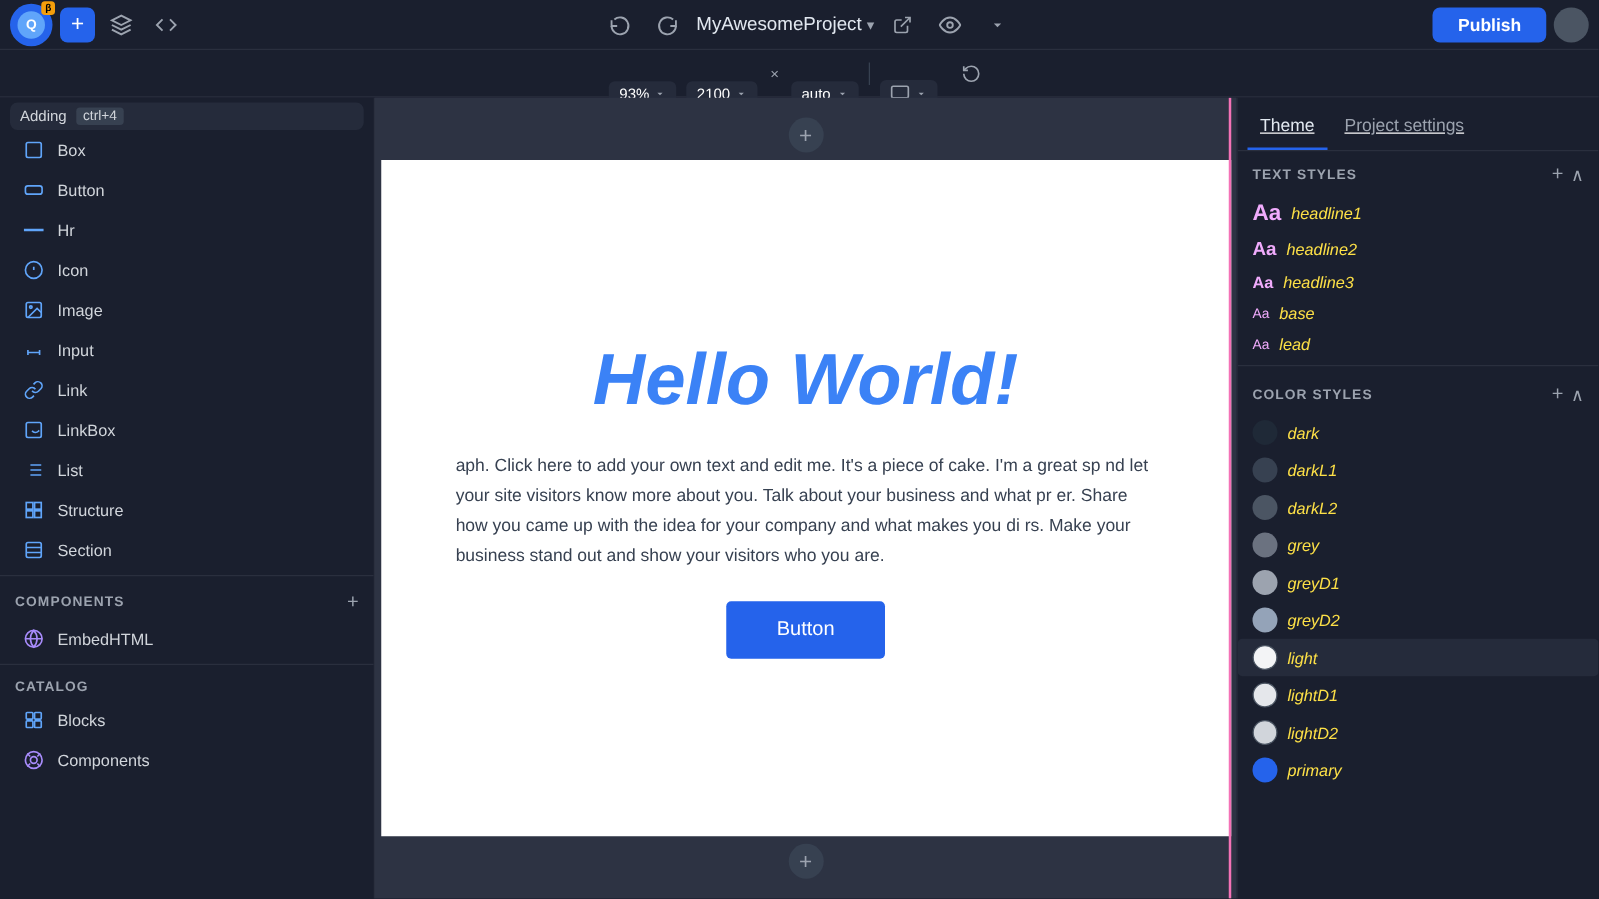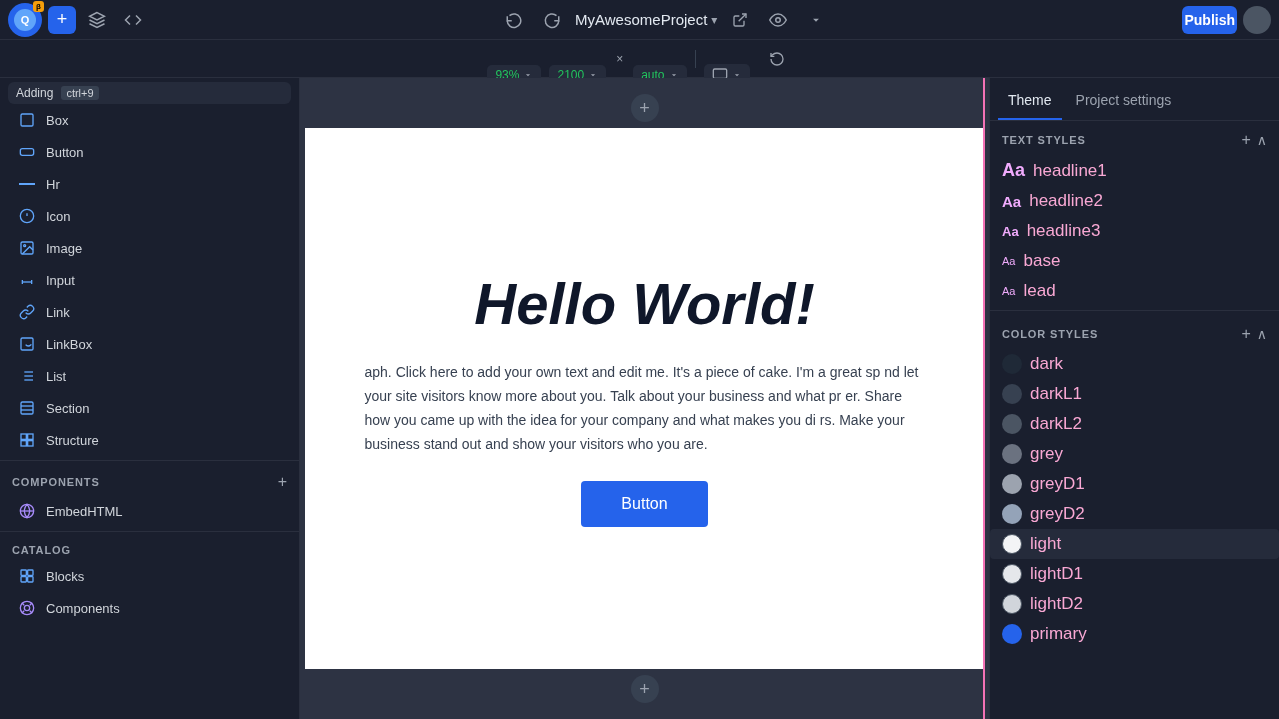--- a/index.html
+++ b/index.html
@@ -9,26 +9,26 @@
     .topbar { height: 40px; background: #1a1f2e; display: flex; align-items: center; justify-content: space-between; padding: 0 8px; border-bottom: 1px solid #2a2f3e; flex-shrink: 0; }
     .topbar-left { display: flex; align-items: center; gap: 6px; }
     .logo-btn { width: 34px; height: 34px; background: #2563eb; border-radius: 50%; display: flex; align-items: center; justify-content: center; cursor: pointer; position: relative; }
     .logo-inner { width: 22px; height: 22px; background: #60a5fa; border-radius: 50%; display: flex; align-items: center; justify-content: center; font-size: 11px; font-weight: bold; color: #fff; }
     .beta-badge { position: absolute; top: -2px; right: -2px; background: #f59e0b; border-radius: 3px; font-size: 8px; padding: 1px 3px; color: #000; font-weight: bold; }
     .add-btn { width: 28px; height: 28px; background: #2563eb; border-radius: 6px; display: flex; align-items: center; justify-content: center; cursor: pointer; font-size: 18px; color: #fff; }
     .topbar-icon-btn { width: 30px; height: 30px; display: flex; align-items: center; justify-content: center; cursor: pointer; color: #9ca3af; font-size: 16px; border-radius: 4px; }
     .topbar-center { display: flex; align-items: center; gap: 8px; }
     .project-name { font-size: 15px; color: #e2e8f0; font-weight: 500; cursor: pointer; display: flex; align-items: center; gap: 4px; }
     .topbar-right { display: flex; align-items: center; gap: 6px; }
-    .publish-btn { background: #2563eb; color: #fff; border: none; border-radius: 6px; padding: 6px 2px; font-size: 14px; font-weight: 600; cursor: pointer; }
+    .publish-btn { background: #2563eb; color: #fff; border: none; border-radius: 6px; padding: 6px 20px; font-size: 14px; font-weight: 600; cursor: pointer; }
     .avatar { width: 28px; height: 28px; background: #4b5563; border-radius: 50%; }
 
     
     .toolbar { height: 38px; background: #1a1f2e; display: flex; align-items: center; justify-content: center; gap: 8px; border-bottom: 1px solid #2a2f3e; flex-shrink: 0; padding: 0 8px; }
-    .toolbar-item { display: flex; align-items: center; gap: 4px; background: #252b3b; border-radius: 5px; padding: 3px 8px; font-size: 12px; color: #22c55e; cursor: pointer; margin-top: 32px; }
+    .toolbar-item { display: flex; align-items: center; gap: 4px; background: #252b3b; border-radius: 5px; padding: 3px 8px; font-size: 12px; color: #ffffff; cursor: pointer; margin-top: 32px; }
     .toolbar-sep { width: 1px; height: 18px; background: #374151; }
 
     
     .main { display: flex; flex: 1; overflow: hidden; }
 
     
     .left-panel { width: 300px; background: #1a1f2e; border-right: 1px solid #2a2f3e; display: flex; flex-direction: column; overflow-y: auto; flex-shrink: 0; }
     .left-panel::-webkit-scrollbar { width: 4px; }
     .left-panel::-webkit-scrollbar-thumb { background: #374151; border-radius: 2px; }
     .panel-section-header { display: flex; align-items: center; justify-content: space-between; padding: 8px 12px 4px; }
@@ -39,38 +39,38 @@
     .adding-tooltip { background: #252b3b; border-radius: 6px; padding: 4px 8px; font-size: 12px; color: #d1d5db; display: flex; align-items: center; gap: 8px; margin: 4px 8px 0; }
     .kbd { background: #374151; border-radius: 3px; padding: 1px 5px; font-size: 11px; }
 
     
     .canvas-area { flex: 1; background: #2d3343; position: relative; overflow: hidden; display: flex; align-items: center; justify-content: center; }
     .canvas-inner { position: relative; width: 680px; height: 100%; }
     .add-row-btn { width: 28px; height: 28px; background: #374151; border-radius: 50%; display: flex; align-items: center; justify-content: center; color: #9ca3af; font-size: 18px; cursor: pointer; position: absolute; left: 50%; transform: translateX(-50%); z-index: 10; }
     .add-row-btn.top { top: 16px; }
     .add-row-btn.bottom { bottom: 16px; }
     .canvas-section { background: #fff; width: 100%; position: absolute; top: 50px; bottom: 50px; display: flex; flex-direction: column; align-items: center; justify-content: center; padding: 40px 30px; gap: 24px; }
-    .canvas-title { font-size: 58px; font-weight: 900; color: #0f172a; font-style: italic; text-align: center; }
+    .canvas-title { font-size: 58px; font-weight: 900; color: #3b82f6; font-style: italic; text-align: center; }
     .canvas-body { font-size: 14px; color: #374151; text-align: left; line-height: 1.7; max-width: 560px; }
     .canvas-btn { background: #2563eb; color: #fff; border: none; border-radius: 4px; padding: 14px 40px; font-size: 16px; cursor: pointer; }
     .pink-line { position: absolute; right: 0; top: 0; bottom: 0; width: 2px; background: #f472b6; }
 
     
     .right-panel { width: 290px; background: #1a1f2e; border-left: 1px solid #2a2f3e; display: flex; flex-direction: column; flex-shrink: 0; overflow-y: auto; }
     .right-panel::-webkit-scrollbar { width: 4px; }
     .right-panel::-webkit-scrollbar-thumb { background: #374151; border-radius: 2px; }
-    .right-tabs { display: flex; border-bottom: 1px solid #2a2f3e; flex-shrink: 0; padding: 0 8px; gap: 4px; }
+    .right-tabs { display: flex; border-bottom: 1px solid #2a2f3e; flex-shrink: 0; padding: 0 8px; gap: 4px; text-decoration: underline; }
     .right-tab { padding: 14px 10px 10px; font-size: 14px; color: #9ca3af; cursor: pointer; border-bottom: 2px solid transparent; }
     .right-tab.active { color: #e2e8f0; border-bottom-color: #2563eb; }
     .right-section-header { display: flex; align-items: center; justify-content: space-between; padding: 10px 12px 6px; }
     .right-section-title { font-size: 11px; font-weight: 700; color: #9ca3af; letter-spacing: 0.08em; text-transform: uppercase; }
     .right-section-controls { display: flex; align-items: center; gap: 6px; }
     .style-row { display: flex; align-items: center; gap: 8px; padding: 5px 12px; cursor: pointer; }
     .aa-icon { font-size: 14px; color: #f0abfc; flex-shrink: 0; }
-    .style-label { font-size: 17px; color: #f9a8d4; }
+    .style-label { font-size: 13px; color: #fde047; font-style: italic; }
     .color-swatch { width: 20px; height: 20px; border-radius: 50%; flex-shrink: 0; }
     .collapse-btn { color: #9ca3af; cursor: pointer; font-size: 14px; }
     .section-divider { height: 1px; background: #2a2f3e; margin: 4px 0; }
     .light-active { background: #252b3b; border-radius: 4px; }
   </style>
 </head>
 <body>
 
 <div class="topbar">
   <div class="topbar-left">
@@ -173,21 +173,21 @@
       </svg>
   </div>
 </div>
 
 <div class="main">
 
   <div class="left-panel">
 
     <div class="adding-tooltip">
       <span>Adding</span>
-      <span class="kbd">ctrl+9</span>
+      <span class="kbd">ctrl+4</span>
     </div>
 
     <div class="panel-item">
       <div class="panel-item-icon">
         <svg width="16" height="16" viewBox="0 0 24 24" fill="none" stroke="#60a5fa" stroke-width="2">
             <rect x="3" y="3" width="18" height="18" rx="2"></rect>
           </svg>
       </div>
       <span>Box</span>
     </div>
@@ -273,38 +273,38 @@
             <line x1="3" y1="12" x2="3.01" y2="12"></line>
             <line x1="3" y1="18" x2="3.01" y2="18"></line>
           </svg>
       </div>
       <span>List</span>
     </div>
 
     <div class="panel-item">
       <div class="panel-item-icon">
         <svg width="16" height="16" viewBox="0 0 24 24" fill="none" stroke="#60a5fa" stroke-width="2">
-            <rect x="3" y="3" width="18" height="18" rx="2"></rect>
-            <line x1="3" y1="9" x2="21" y2="9"></line>
-            <line x1="3" y1="15" x2="21" y2="15"></line>
-          </svg>
-      </div>
-      <span>Section</span>
-    </div>
-
-    <div class="panel-item">
-      <div class="panel-item-icon">
-        <svg width="16" height="16" viewBox="0 0 24 24" fill="none" stroke="#60a5fa" stroke-width="2">
             <rect x="3" y="3" width="8" height="8"></rect>
             <rect x="13" y="3" width="8" height="8"></rect>
             <rect x="3" y="13" width="8" height="8"></rect>
             <rect x="13" y="13" width="8" height="8"></rect>
           </svg>
       </div>
       <span>Structure</span>
+    </div>
+
+    <div class="panel-item">
+      <div class="panel-item-icon">
+        <svg width="16" height="16" viewBox="0 0 24 24" fill="none" stroke="#60a5fa" stroke-width="2">
+            <rect x="3" y="3" width="18" height="18" rx="2"></rect>
+            <line x1="3" y1="9" x2="21" y2="9"></line>
+            <line x1="3" y1="15" x2="21" y2="15"></line>
+          </svg>
+      </div>
+      <span>Section</span>
     </div>
 
     <div class="section-divider"></div>
 
     <div class="panel-section-header">
       <span class="panel-section-title">COMPONENTS</span>
       <span class="add-icon">+</span>
     </div>
 
     <div class="panel-item">

